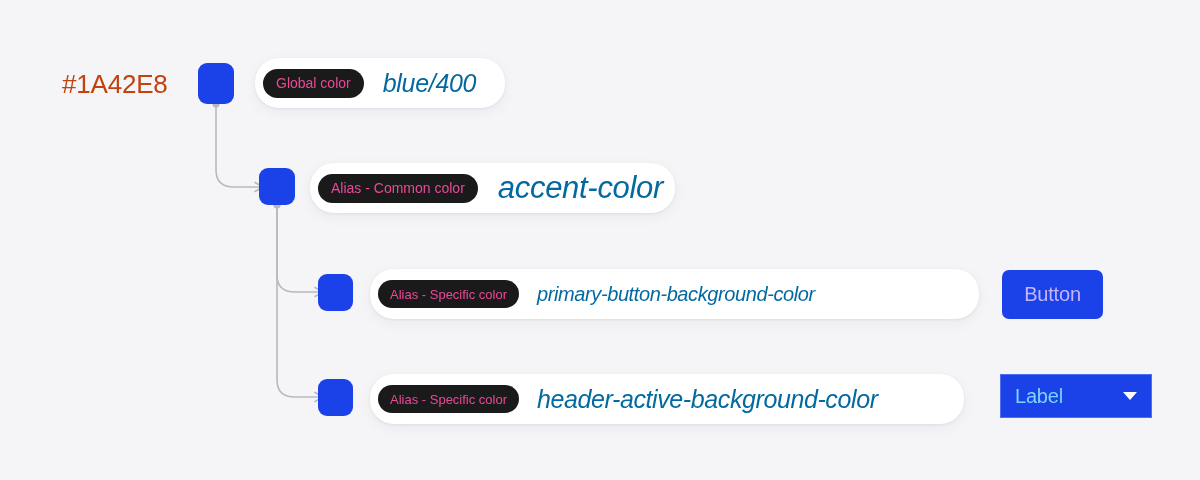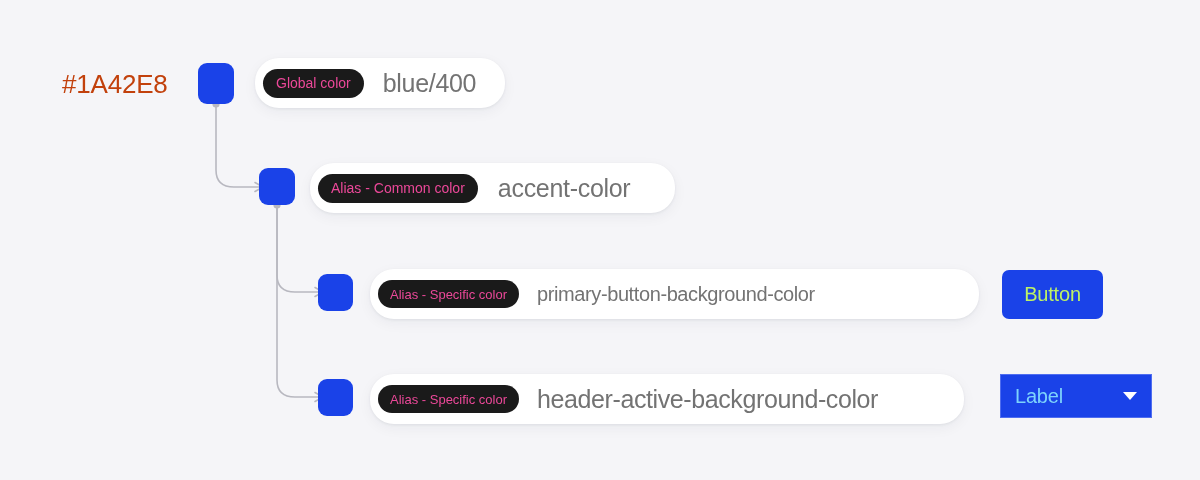--- a/index.html
+++ b/index.html
@@ -59,55 +59,56 @@
     background: #1a1a1a;
     color: #ec4899;
     border-radius: 18px;
     display: inline-flex;
     align-items: center;
     justify-content: center;
     white-space: nowrap;
     flex: none;
   }
   .token-name {
-    color: #737373;
+    color: #0369a1;
     white-space: nowrap;
     flex: none;
+    font-style: italic;
   }
 
   
   .card-1 { left: 255px; top: 58px; width: 250px; height: 50px; padding: 0 10px 0 8px; }
   .card-1 .tag { font-size: 14px; height: 29px; padding: 0 13px; }
   .card-1 .token-name { font-size: 25px; margin-left: 19px; letter-spacing: -0.3px; }
 
   
   .card-2 { left: 310px; top: 163px; width: 365px; height: 50px; padding: 0 10px 0 8px; }
   .card-2 .tag { font-size: 14px; height: 29px; padding: 0 13px; }
-  .card-2 .token-name { font-size: 25px; margin-left: 20px; letter-spacing: -0.3px; }
+  .card-2 .token-name { font-size: 31px; margin-left: 20px; letter-spacing: -0.3px; }
 
   
   .card-3 { left: 370px; top: 269px; width: 609px; height: 50px; padding: 0 10px 0 8px; }
   .card-3 .tag { font-size: 13px; height: 28px; padding: 0 12px; }
   .card-3 .token-name { font-size: 20px; margin-left: 18px; letter-spacing: -0.4px; }
 
   
   .card-4 { left: 370px; top: 374px; width: 594px; height: 50px; padding: 0 10px 0 8px; }
   .card-4 .tag { font-size: 13px; height: 28px; padding: 0 12px; }
   .card-4 .token-name { font-size: 25px; margin-left: 18px; letter-spacing: -0.4px; text-align: center; }
 
   
   .preview-button {
     position: absolute;
     left: 1002px;
     top: 270px;
     width: 101px;
     height: 49px;
     background: #1a42e8;
     border-radius: 7px;
-    color: #bef264;
+    color: #c4b5fd;
     font-size: 20px;
     display: flex;
     align-items: center;
     justify-content: center;
     letter-spacing: -0.2px;
     border: none;
     font-family: "Liberation Sans", sans-serif;
   }
 
   

